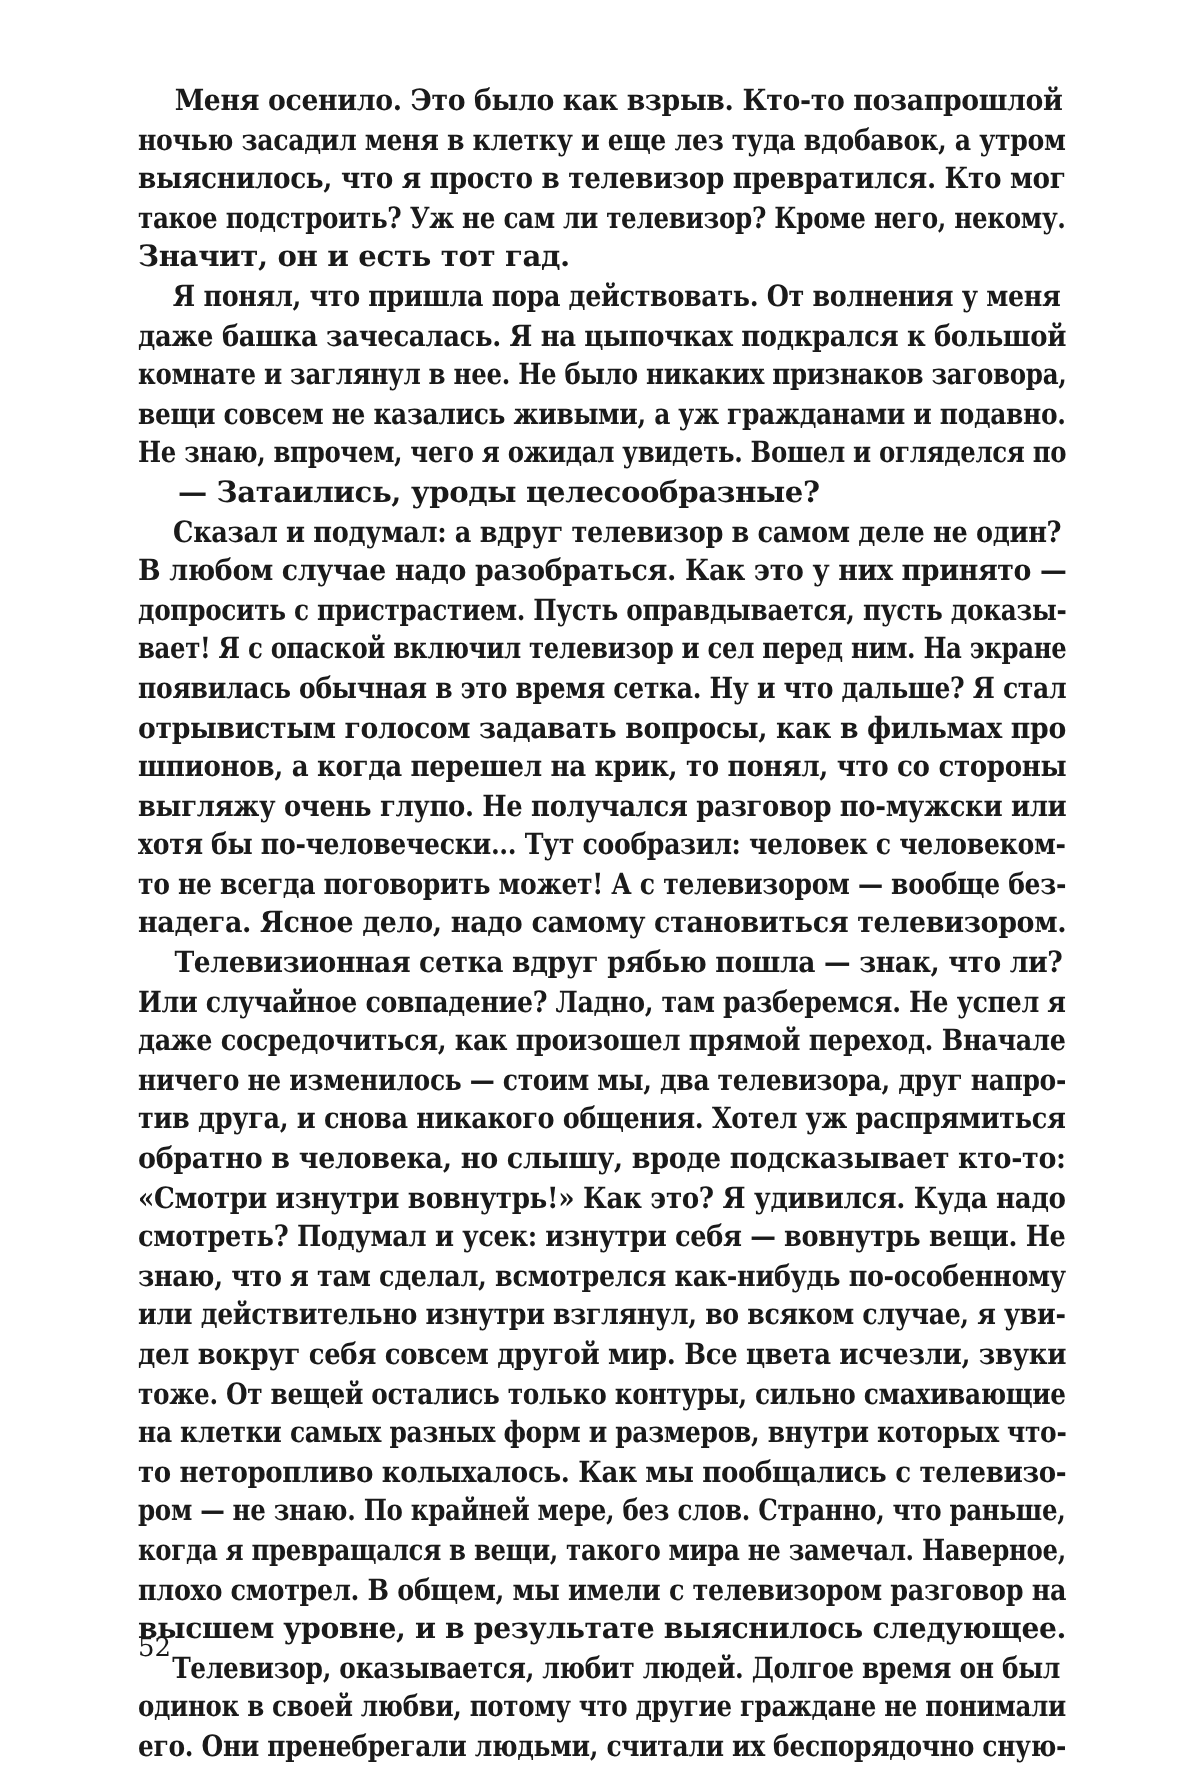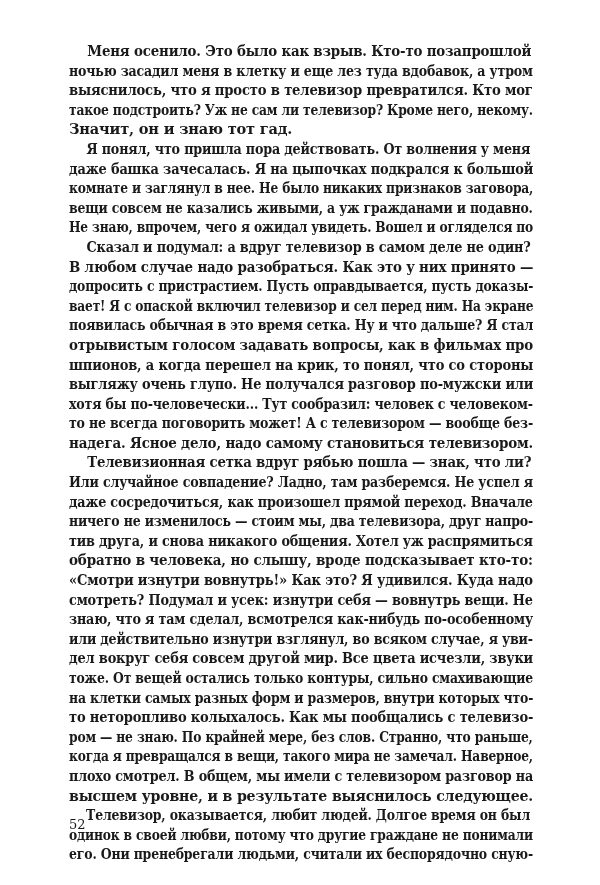--- a/index.html
+++ b/index.html
@@ -26,26 +26,27 @@
   }
 </style>
 </head>
 <body>
 
 <div class="page-text" id="page-body">
     <span class="line indent" style="letter-spacing: -0.2px; text-align-last: left; transform: scaleX(0.916);">Меня осенило. Это было как взрыв. Кто-то позапрошлой</span>
     <span class="line" style="letter-spacing: -0.2px; text-align-last: left; transform: scaleX(0.864);">ночью засадил меня в клетку и еще лез туда вдобавок, а утром</span>
     <span class="line" style="letter-spacing: -0.2px; text-align-last: left; transform: scaleX(0.902);">выяснилось, что я просто в телевизор превратился. Кто мог</span>
     <span class="line" style="letter-spacing: -0.2px; text-align-last: left; transform: scaleX(0.844);">такое подстроить? Уж не сам ли телевизор? Кроме него, некому.</span>
-    <span class="line last">Значит, он и знаю тот гад.</span>
+    <span class="line last">Значит, он и есть тот гад.</span>
     <span class="line indent" style="letter-spacing: -0.2px; text-align-last: left; transform: scaleX(0.871);">Я понял, что пришла пора действовать. От волнения у меня</span>
     <span class="line" style="letter-spacing: -0.2px; text-align-last: left; transform: scaleX(0.887);">даже башка зачесалась. Я на цыпочках подкрался к большой</span>
     <span class="line" style="letter-spacing: -0.2px; text-align-last: left; transform: scaleX(0.841);">комнате и заглянул в нее. Не было никаких признаков заговора,</span>
     <span class="line" style="letter-spacing: -0.2px; text-align-last: left; transform: scaleX(0.854);">вещи совсем не казались живыми, а уж гражданами и подавно.</span>
     <span class="line" style="letter-spacing: -0.2px; text-align-last: left; transform: scaleX(0.837);">Не знаю, впрочем, чего я ожидал увидеть. Вошел и огляделся по</span>
+    <span class="line indent last">— Затаились, уроды целесообразные?</span>
     <span class="line indent" style="letter-spacing: -0.2px; text-align-last: left; transform: scaleX(0.878);">Сказал и подумал: а вдруг телевизор в самом деле не один?</span>
     <span class="line" style="letter-spacing: -0.2px; text-align-last: left; transform: scaleX(0.918);">В любом случае надо разобраться. Как это у них принято —</span>
     <span class="line" style="letter-spacing: -0.2px; text-align-last: left; transform: scaleX(0.849);">допросить с пристрастием. Пусть оправдывается, пусть доказы-</span>
     <span class="line" style="letter-spacing: -0.2px; text-align-last: left; transform: scaleX(0.836);">вает! Я с опаской включил телевизор и сел перед ним. На экране</span>
     <span class="line" style="letter-spacing: -0.2px; text-align-last: left; transform: scaleX(0.859);">появилась обычная в это время сетка. Ну и что дальше? Я стал</span>
     <span class="line" style="letter-spacing: -0.2px; text-align-last: left; transform: scaleX(0.916);">отрывистым голосом задавать вопросы, как в фильмах про</span>
     <span class="line" style="letter-spacing: -0.2px; text-align-last: left; transform: scaleX(0.895);">шпионов, а когда перешел на крик, то понял, что со стороны</span>
     <span class="line" style="letter-spacing: -0.2px; text-align-last: left; transform: scaleX(0.886);">выгляжу очень глупо. Не получался разговор по-мужски или</span>
     <span class="line" style="letter-spacing: -0.2px; text-align-last: left; transform: scaleX(0.863);">хотя бы по-человечески... Тут сообразил: человек с человеком-</span>
     <span class="line" style="letter-spacing: -0.2px; text-align-last: left; transform: scaleX(0.86);">то не всегда поговорить может! А с телевизором — вообще без-</span>

